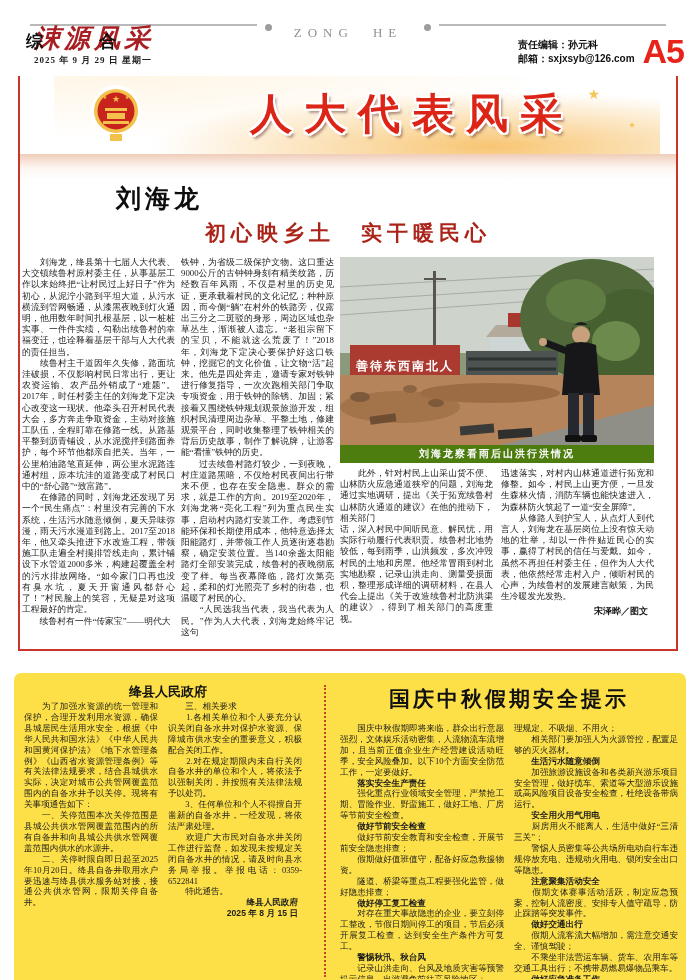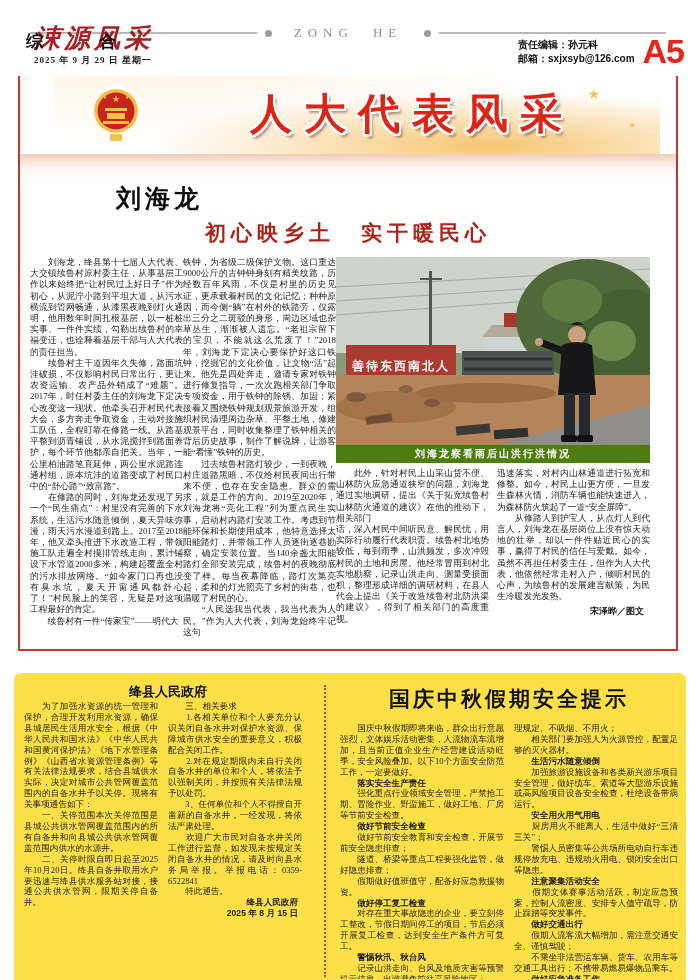--- a/index.html
+++ b/index.html
@@ -1,20 +1,20 @@
 <!DOCTYPE html>
 <html><head>
 <meta charset="utf-8">
 <style>
   html,body{margin:0;padding:0;background:#fff;}
   .page{position:relative;width:700px;height:980px;background:#fff;overflow:hidden;
         font-family:"Liberation Serif","DejaVu Serif",serif;color:#1a1a1a;}
   
   .hdr{position:relative;height:76px;padding:0 10px;}
-  .rule-row{position:absolute;left:30px;right:34px;top:24px;display:flex;align-items:center;color:#8f8f8f;}
+  .rule-row{position:absolute;left:30px;right:34px;top:24px;display:flex;align-items:flex-start;color:#8f8f8f;}
   .rule-row .seg{flex:1;border-top:2px solid #b9b9b9;}
   .rule-row .dot{width:7px;height:7px;border-radius:50%;background:#9c9c9c;margin:0 8px;}
   .pinyin{font-family:"Liberation Serif",serif;font-size:13px;letter-spacing:6px;color:#8f8f8f;margin:0 14px;}
   .masthead{position:absolute;left:34px;top:26px;}
   .masthead-title{font-size:26px;font-weight:bold;font-style:italic;color:#a81e22;letter-spacing:4px;line-height:26px;}
   .masthead-date{font-size:9px;font-weight:bold;color:#222;margin-top:2px;letter-spacing:1px;}
   .section-name{position:absolute;left:0;right:0;top:30px;font-size:17px;font-weight:bold;letter-spacing:26px;text-indent:26px;color:#111;}
   .hdr-right{position:absolute;right:16px;top:32px;display:flex;align-items:center;gap:8px;}
   .hdr-edit{font-size:10px;font-weight:bold;line-height:14px;color:#111;font-family:"Liberation Sans",sans-serif;}
   .page-no{font-size:34px;font-weight:800;color:#e8231a;font-family:"Liberation Sans",sans-serif;letter-spacing:-1px;}
@@ -26,21 +26,21 @@
   .banner:after{content:"";position:absolute;inset:0;background:radial-gradient(ellipse at 72% 90%,rgba(246,183,80,.8),transparent 55%),radial-gradient(ellipse at 10% -30%,rgba(255,220,160,.35),transparent 60%);}
   .banner-title{position:absolute;left:120px;right:10px;top:12px;z-index:2;text-align:center;
      font-size:42px;font-weight:900;color:#dd2517;letter-spacing:12px;line-height:52px;white-space:nowrap;
      text-shadow:2px 2px 0 #fff,-2px -2px 0 #fff,2px -2px 0 #fff,-2px 2px 0 #fff,0 2px 0 #fff,0 -2px 0 #fff,2px 0 0 #fff,-2px 0 0 #fff,3px 4px 3px rgba(60,0,0,.45);}
   .emblem{position:absolute;left:36px;top:8px;z-index:3;}
   .star-deco{position:absolute;z-index:2;color:#f6c557;text-shadow:0 0 2px #fff;}
   .banner-fade{height:26px;background:linear-gradient(to bottom,#f0cdb9,#fdf7f3 55%,#fff);}
   .headline{margin:2px 0 0 96px;font-size:25px;font-weight:bold;letter-spacing:4px;color:#0d0d0d;}
   .subtitle{margin:4px 0 8px 0;text-align:center;font-size:21px;font-weight:bold;color:#ab241a;letter-spacing:5px;}
   
-  .columns{display:flex;padding:2px 10px 0 10px;height:386px;overflow:hidden;}
+  .columns{display:flex;gap:6px;padding:2px 10px 0 2px;height:386px;overflow:hidden;}
   .col{width:153px;flex:0 0 auto;overflow:hidden;}
   .para{margin:0;font-size:8.8px;line-height:11.2px;text-align:justify;color:#1c1c1c;}
   .para.b{font-weight:bold;font-family:"Liberation Sans",sans-serif;}
   .para.r{text-align:right;padding-right:4px;}
   .right-half{width:314px;flex:0 0 auto;display:flex;flex-direction:column;}
   figure{margin:0;}
   .photo{width:314px;}
   .photo svg{display:block;}
   .photo figcaption{height:18px;line-height:18px;background:#4d7c0f;color:#fff;text-align:center;
      font-size:10px;font-weight:bold;font-family:"Liberation Sans",sans-serif;letter-spacing:2px;}
@@ -213,22 +213,22 @@
     <div class="divider"></div>
     <section class="notice notice-right">
       <div class="nr-title">国庆中秋假期安全提示</div>
       <div class="n-cols">
         <div class="n-col">
             <div class="para">　　国庆中秋假期即将来临，群众出行意愿强烈，文体娱乐活动密集，人流物流车流增加，且当前正值企业生产经营建设活动旺季，安全风险叠加。以下10个方面安全防范工作，一定要做好。</div>
             <div class="para b">　　落实安全生产责任</div>
             <div class="para">　　强化重点行业领域安全管理，严禁抢工期、冒险作业、野蛮施工，做好工地、厂房等节前安全检查。</div>
             <div class="para b">　　做好节前安全检查</div>
             <div class="para">　　做好节前安全教育和安全检查，开展节前安全隐患排查；</div>
+            <div class="para">　　假期做好值班值守，配备好应急救援物资。</div>
             <div class="para">　　隧道、桥梁等重点工程要强化监管，做好隐患排查；</div>
-            <div class="para">　　假期做好值班值守，配备好应急救援物资。</div>
             <div class="para b">　　做好停工复工检查</div>
             <div class="para">　　对存在重大事故隐患的企业，要立刻停工整改，节假日期间停工的项目，节后必须开展复工检查，达到安全生产条件方可复工。</div>
             <div class="para b">　　警惕秋汛、秋台风</div>
             <div class="para">　　记录山洪走向、台风及地质灾害等预警提示信息，出游避免前往高风险地区；</div>
           </div>
         <div class="n-col">
             <div class="para">理规定、不吸烟、不用火；</div>
             <div class="para">　　相关部门要加强人为火源管控，配置足够的灭火器材。</div>
             <div class="para b">　　生活污水随意倾倒</div>
             <div class="para">　　加强旅游设施设备和各类新兴游乐项目安全管理，做好缆车、索道等大型游乐设施或高风险项目设备安全检查，杜绝设备带病运行。</div>

